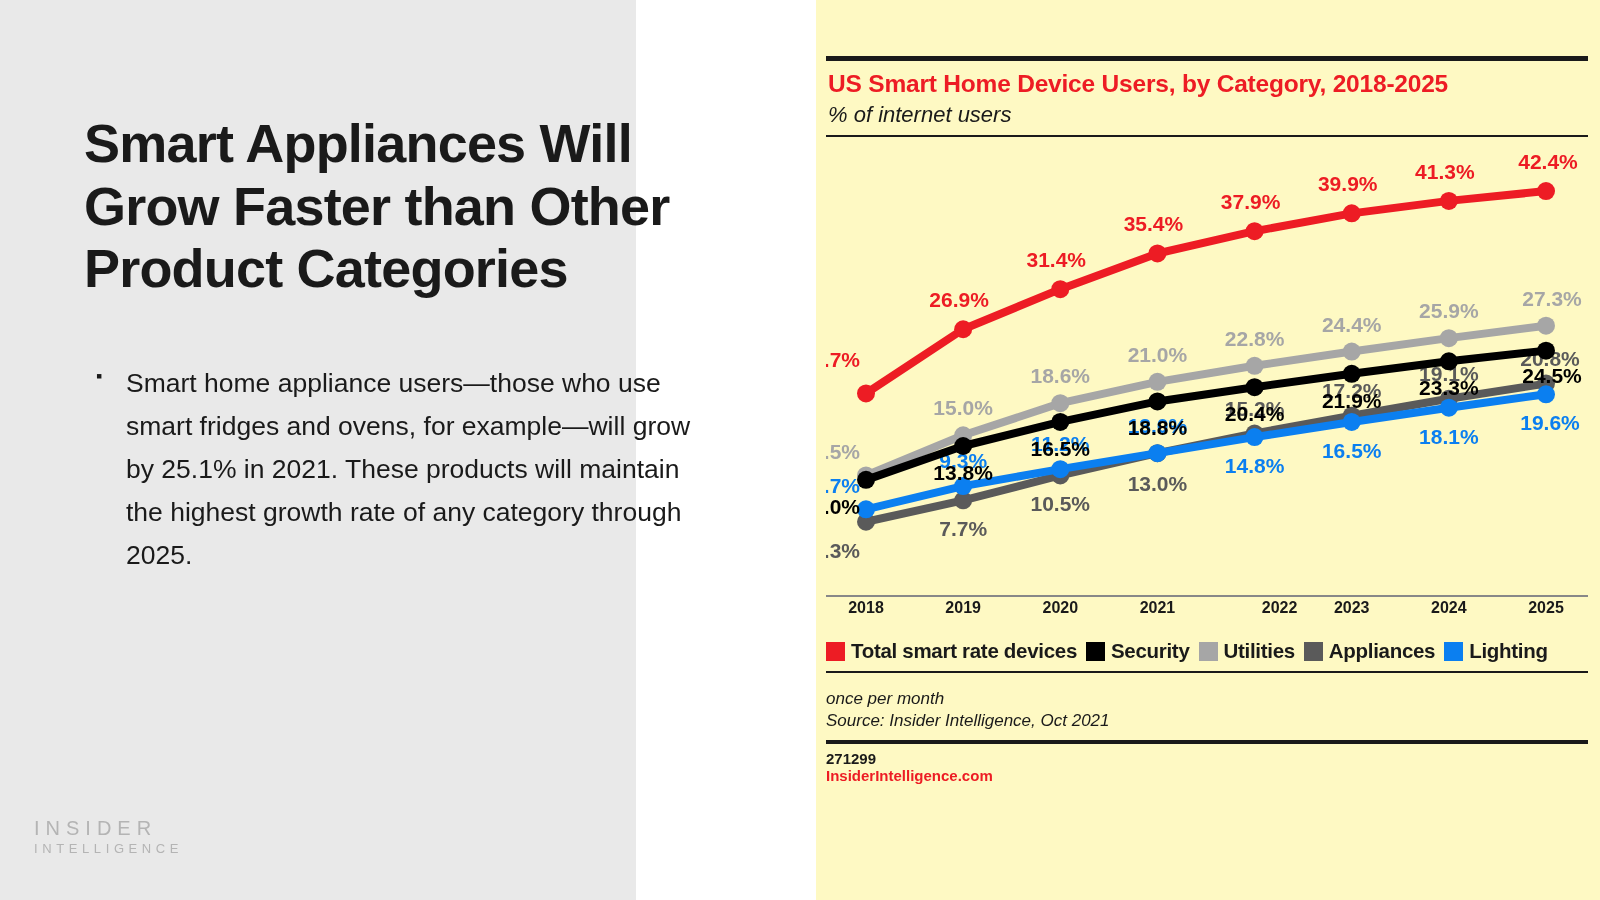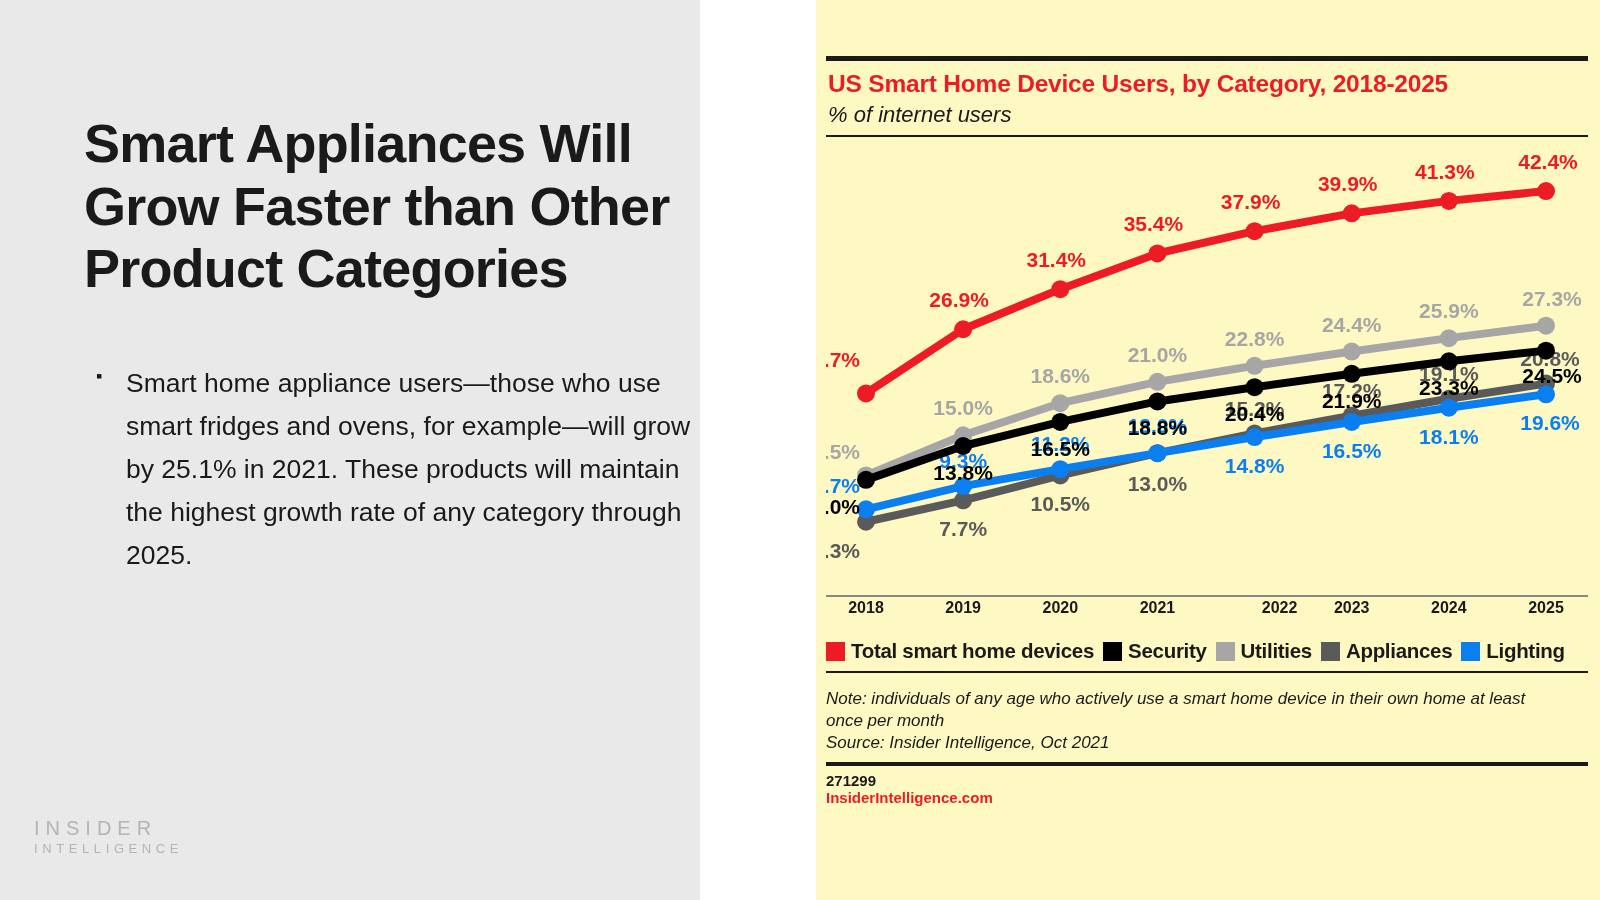--- a/index.html
+++ b/index.html
@@ -16,21 +16,21 @@
     width: 1600px;
     height: 900px;
     overflow: hidden;
     background: #ffffff;
   }
 
   
   #left-panel {
     position: absolute;
     left: 0; top: 0;
-    width: 700px; height: 900px;
+    width: 636px; height: 900px;
     background: #e9e9e9;
   }
   #headline {
     position: absolute;
     left: 84px;
     top: 76px;
     width: 680px;
     font-size: 54px;
     font-weight: bold;
     line-height: 1.16;
@@ -321,21 +321,21 @@
           <div class="xtick" style="left: 331.429px;">2021</div>
           <div class="xtick" style="left: 428.571px; margin-left: 25px;">2022</div>
           <div class="xtick" style="left: 525.714px;">2023</div>
           <div class="xtick" style="left: 622.857px;">2024</div>
           <div class="xtick" style="left: 720px;">2025</div>
         </div>
 
       <div id="legend">
           <div class="legend-item">
             <span class="legend-swatch" style="background: rgb(237, 28, 36);"></span>
-            <span class="legend-label">Total smart home devices</span>
+            <span class="legend-label">Total smart rate devices</span>
           </div>
           <div class="legend-item">
             <span class="legend-swatch" style="background: rgb(0, 0, 0);"></span>
             <span class="legend-label">Security</span>
           </div>
           <div class="legend-item">
             <span class="legend-swatch" style="background: rgb(166, 166, 166);"></span>
             <span class="legend-label">Utilities</span>
           </div>
           <div class="legend-item">
@@ -344,21 +344,20 @@
           </div>
           <div class="legend-item">
             <span class="legend-swatch" style="background: rgb(11, 127, 240);"></span>
             <span class="legend-label">Lighting</span>
           </div>
         </div>
 
       <div class="rule-thin" style="margin-top:8px;height:2px;background:#1a1a1a;"></div>
 
       <div id="notes">
-        <div>Note: individuals of any age who actively use a smart home device in their own home at least</div>
         <div>once per month</div>
         <div>Source: Insider Intelligence, Oct 2021</div>
       </div>
 
       <div class="rule-thick" style="margin-top:8px;height:4px;"></div>
 
       <div id="footer-row">
         <span id="footer-id">271299</span>
         <span id="footer-site">InsiderIntelligence.com</span>
       </div>

